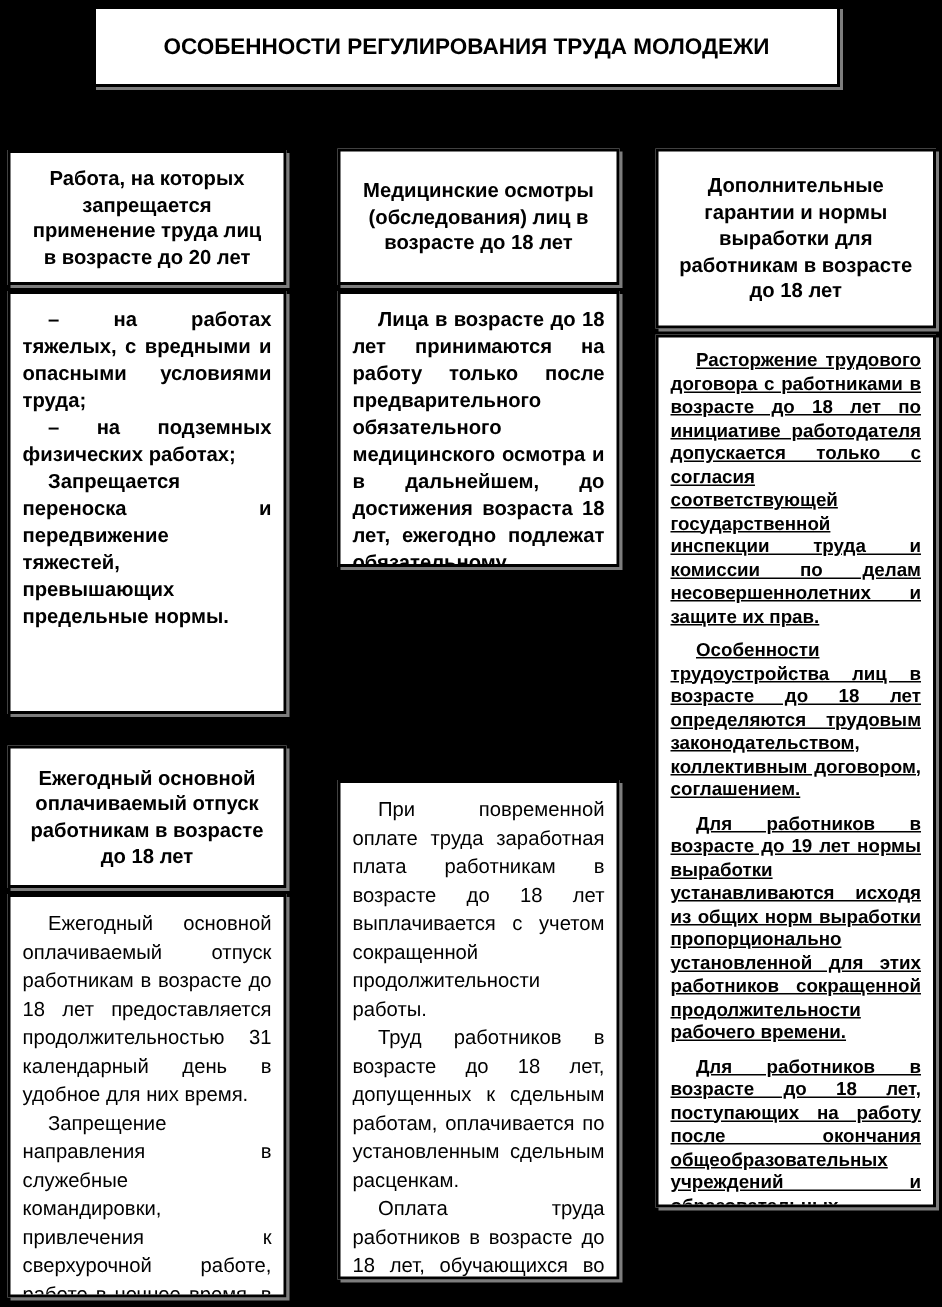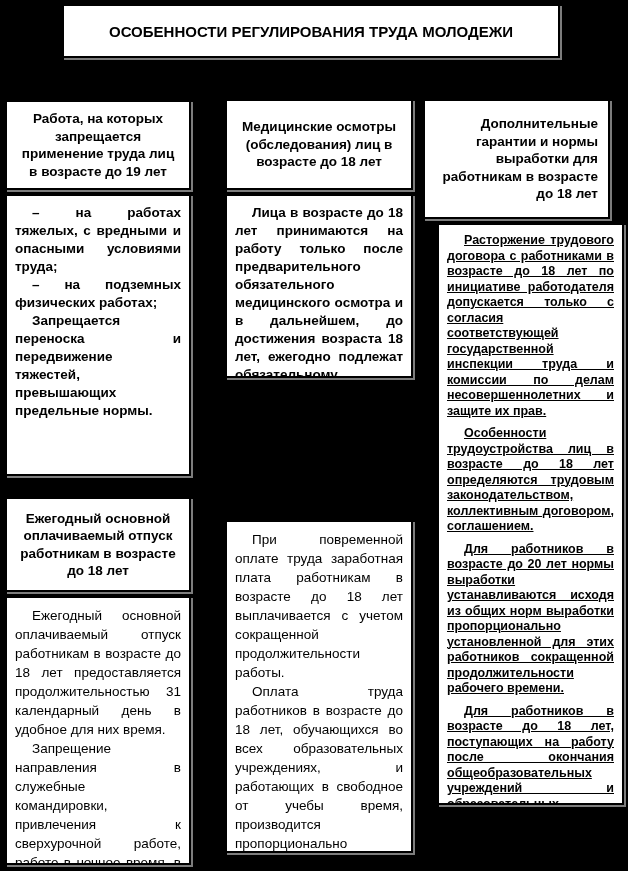--- a/index.html
+++ b/index.html
@@ -52,34 +52,34 @@
   .l-h1 { left:5px;  top:100px; width:186px; height:90px;  }
   .l-b1 { left:5px;  top:194px; width:186px; height:282px; }
   .l-h2 { left:5px;  top:497px; width:186px; height:95px;  }
   .l-b2 { left:5px;  top:596px; width:186px; height:269px; }
   
   .m-h1 { left:225px; top:99px;  width:188px; height:91px;  }
   .m-b1 { left:225px; top:194px; width:188px; height:184px; }
   .m-h2 { left:225px; top:398px; width:188px; height:118px; }
   .m-b2 { left:225px; top:520px; width:188px; height:333px; }
   
-  .r-h1 { left:423px; top:99px;  width:187px; height:120px;text-align:right; }
+  .r-h1 { left:437px; top:99px;  width:187px; height:120px; }
   .r-b1 { left:437px; top:223px; width:187px; height:582px;text-decoration:underline; }
 </style>
 </head>
 <body>
 
 <div class="page">
 
   <div class="box title-box">
     <span>ОСОБЕННОСТИ РЕГУЛИРОВАНИЯ ТРУДА МОЛОДЕЖИ</span>
   </div>
 
   <div class="box header-box l-h1">
-    <span>Работа, на которых запрещается применение труда лиц в возрасте до 19 лет</span>
+    <span>Работа, на которых запрещается применение труда лиц в возрасте до 20 лет</span>
   </div>
   <div class="box body-box bold l-b1">
     <p>– на работах тяжелых, с вредными и опасными условиями труда;</p>
     <p>– на подземных физических работах;</p>
     <p>Запрещается переноска и передвижение тяжестей, превышающих предельные нормы.</p>
   </div>
 
   <div class="box header-box l-h2">
     <span>Ежегодный основной оплачиваемый отпуск работникам в возрасте до 18 лет</span>
   </div>
@@ -90,26 +90,27 @@
 
   <div class="box header-box m-h1">
     <span>Медицинские осмотры (обследования) лиц в возрасте до 18 лет</span>
   </div>
   <div class="box body-box bold m-b1">
     <p>Лица в возрасте до 18 лет принимаются на работу только после предварительного обязательного медицинского осмотра и в дальнейшем, до достижения возраста 18 лет, ежегодно подлежат обязательному медицинскому осмотру за</p>
   </div>
 
   <div class="box body-box m-b2">
     <p>При повременной оплате труда заработная плата работникам в возрасте до 18 лет выплачивается с учетом сокращенной продолжительности работы.</p>
+    <p>Труд работников в возрасте до 18 лет, допущенных к сдельным работам, оплачивается по установленным сдельным расценкам.</p>
     <p>Оплата труда работников в возрасте до 18 лет, обучающихся во всех образовательных учреждениях, и работающих в свободное от учебы время, производится пропорционально отработанному времени</p>
   </div>
 
   <div class="box header-box r-h1">
     <span>Дополнительные гарантии и нормы выработки для работникам в возрасте до 18 лет</span>
   </div>
   <div class="box body-box dense r-b1">
     <p>Расторжение трудового договора с работниками в возрасте до 18 лет по инициативе работодателя допускается только с согласия соответствующей государственной инспекции труда и комиссии по делам несовершеннолетних и защите их прав.</p>
     <p>Особенности трудоустройства лиц в возрасте до 18 лет определяются трудовым законодательством, коллективным договором, соглашением.</p>
-    <p>Для работников в возрасте до 20 лет нормы выработки устанавливаются исходя из общих норм выработки пропорционально установленной для этих работников сокращенной продолжительности рабочего времени.</p>
+    <p>Для работников в возрасте до 19 лет нормы выработки устанавливаются исходя из общих норм выработки пропорционально установленной для этих работников сокращенной продолжительности рабочего времени.</p>
     <p>Для работников в возрасте до 18 лет, поступающих на работу после окончания общеобразовательных учреждений и образовательных учреждений начального профессионального образования, могут устанавливаться</p>
   </div>
 
 </div>
 
 </body></html>

